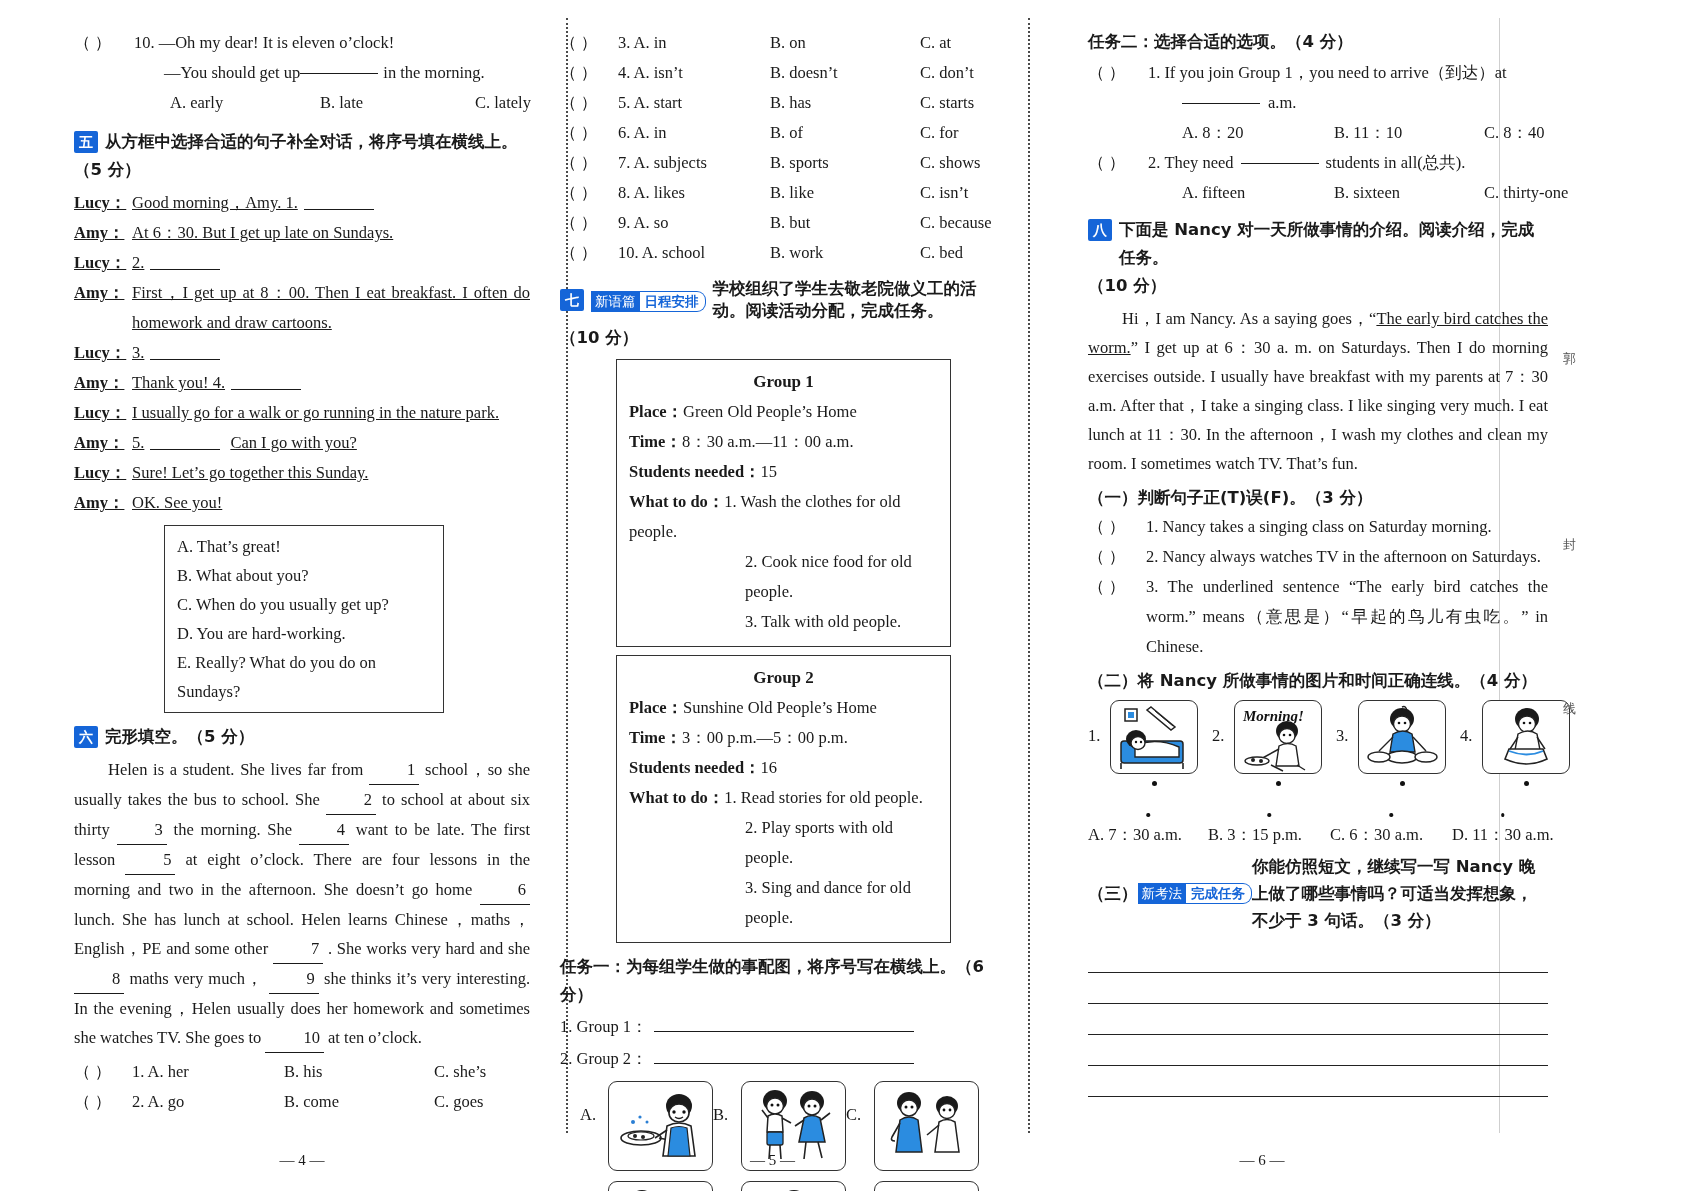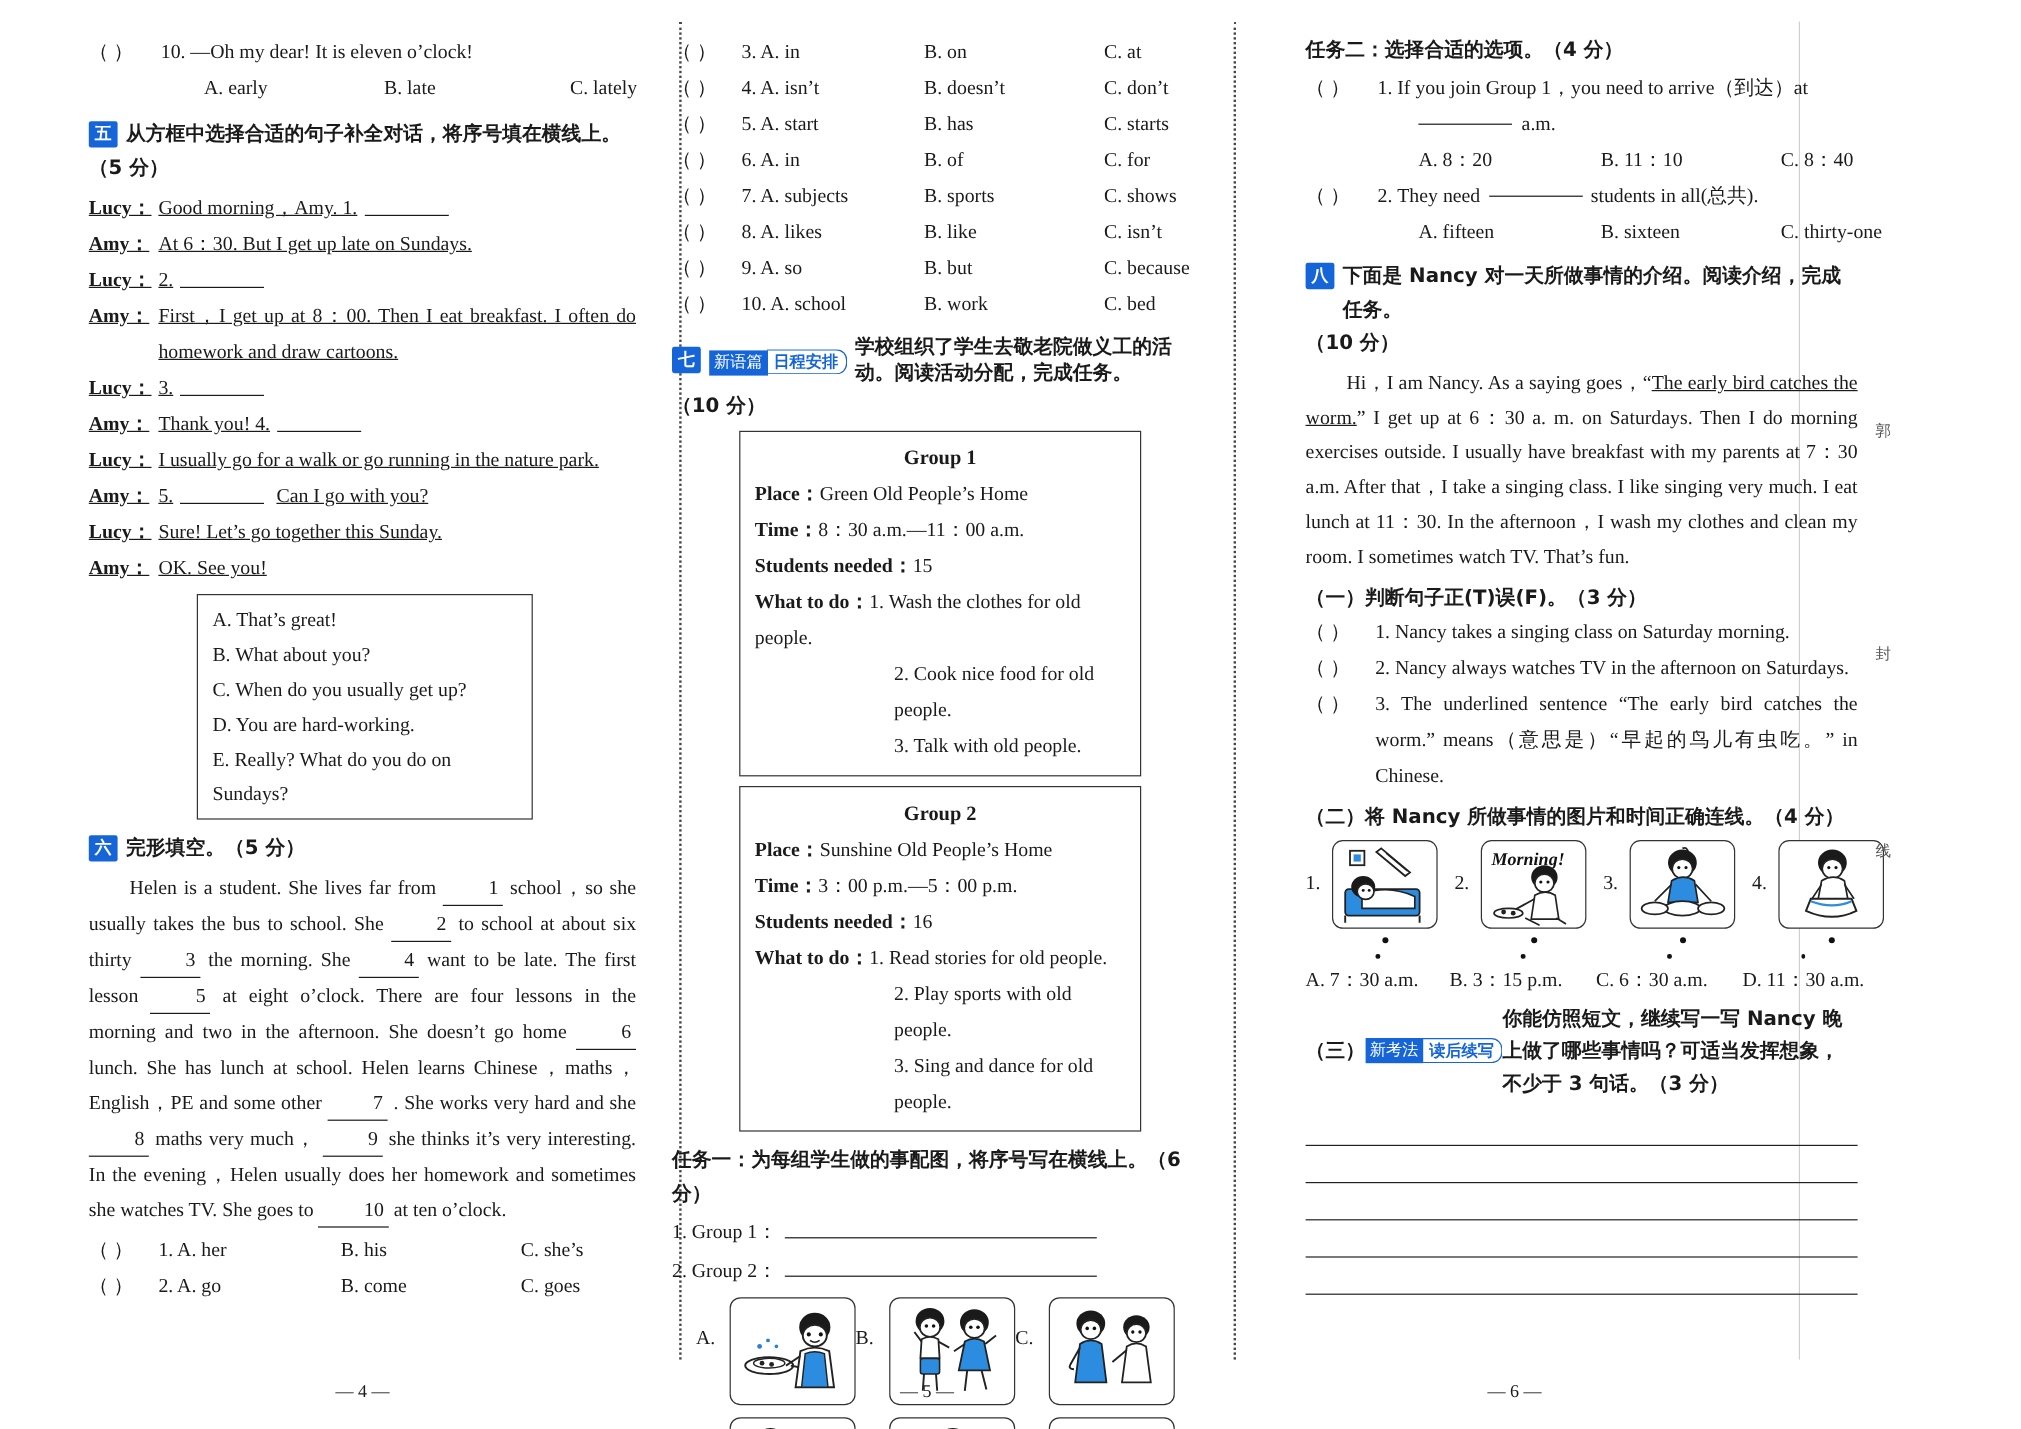--- a/index.html
+++ b/index.html
@@ -107,20 +107,25 @@
   <div class="fold fold-b"></div>
   <div class="edge-rule" style="left:1499px;"></div>
 
   <div class="col col1">
 
     <div>
       <div class="q">
         <span class="par">（     ）</span>
         <span>10.</span>
         <span style="margin-left:4px">—Oh my dear! It is eleven o’clock!</span>
+      </div>
+      <div class="q" style="padding-left:90px">
+        <span>—You should get up</span>
+        <span class="blank u78"></span>
+        <span style="margin-left:5px">in the morning.</span>
       </div>
       <div class="q" style="padding-left:96px">
         <span style="width:150px;flex:0 0 150px">A. early</span>
         <span style="width:155px;flex:0 0 155px">B. late</span>
         <span>C. lately</span>
       </div>
     </div>
 
     <div class="sec" style="margin-top:10px">
       <span class="sec-badge">五</span>
@@ -585,31 +590,31 @@
               <path d="M22 58 q22 10 42 0 l-4 -10 h-34 z" fill="#fff" stroke="#222" stroke-width="1.6"></path>
               <path d="M26 50 q18 7 34 0" stroke="#2b8ce0" stroke-width="1.8" fill="none"></path>
               <path d="M35 36 l-8 12 M54 36 l8 12" stroke="#222" stroke-width="1.4" fill="none"></path>
             </svg>
           </div>
           <div class="mdot"></div>
         </div>
       </div>
     </div>
 
-    <div style="display:flex;margin-top:16px">
+    <div style="display:flex;margin-top:34px">
       <span class="ln dot-above" style="flex:0 0 120px">A. 7：30 a.m.</span>
       <span class="ln dot-above" style="flex:0 0 122px">B. 3：15 p.m.</span>
       <span class="ln dot-above" style="flex:0 0 122px">C. 6：30 a.m.</span>
       <span class="ln dot-above" style="flex:0 0 auto">D. 11：30 a.m.</span>
     </div>
 
     <div style="margin-top:4px;display:flex;align-items:center;flex-wrap:wrap">
       <span class="sec-txt">（三）</span>
       <span class="tag-solid">新考法</span>
-        <span class="tag-outline">读后续写</span>
+        <span class="tag-outline">完成任务</span>
       <span class="sec-txt" style="flex:1;line-height:27px"><span>你能仿照短文，继续写一写 Nancy 晚上做了哪些事情吗？可适当发挥想象，不少于 3 句话。</span><span>（3 分）</span></span>
     </div>
 
     <div style="margin-top:8px">
       <div class="wline"></div>
       <div class="wline"></div>
       <div class="wline"></div>
       <div class="wline"></div>
       <div class="wline"></div>
     </div>

